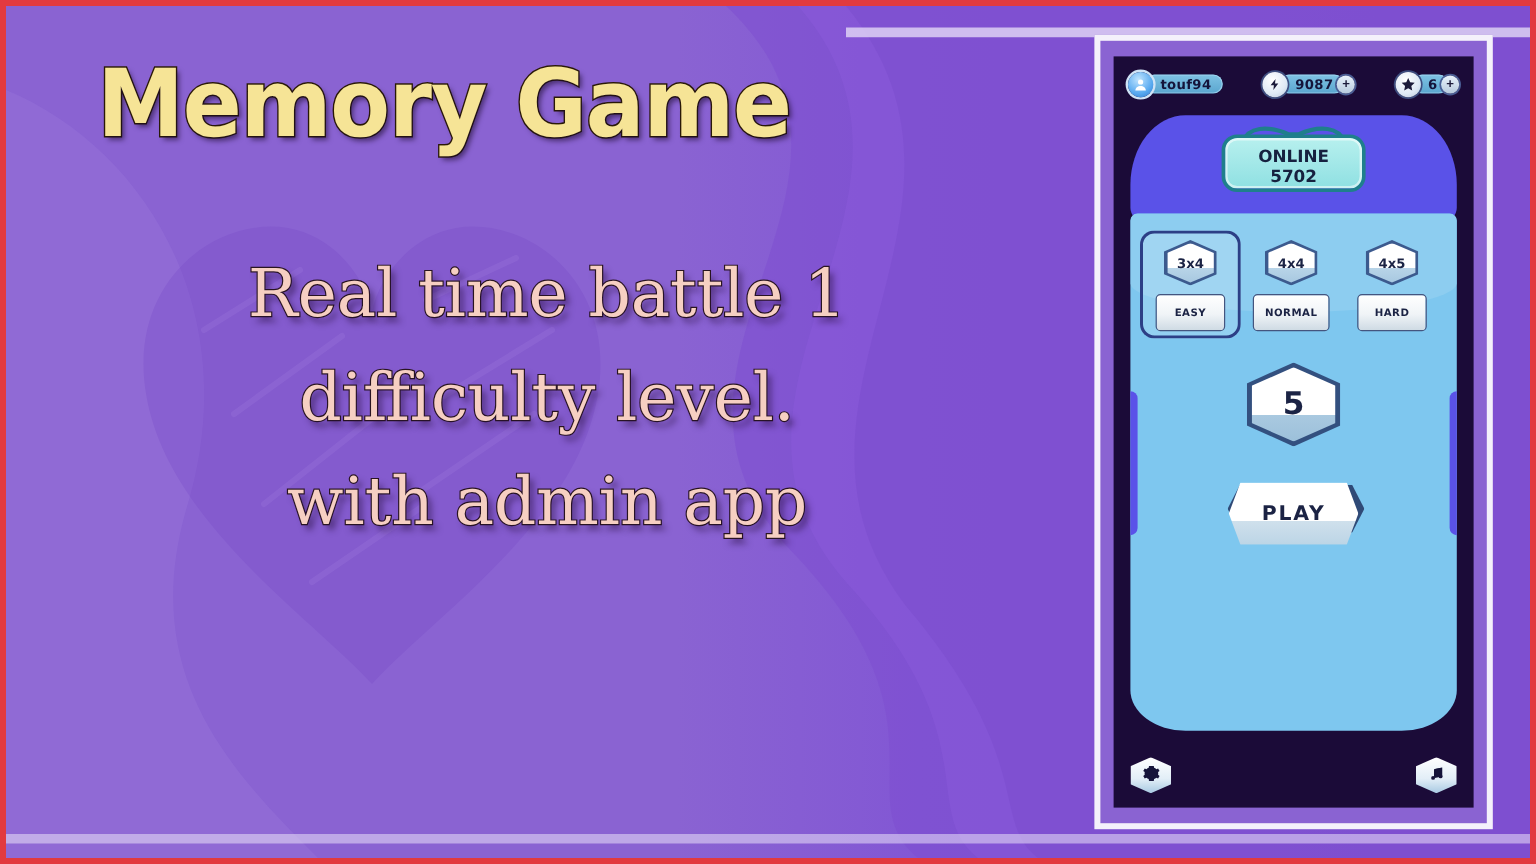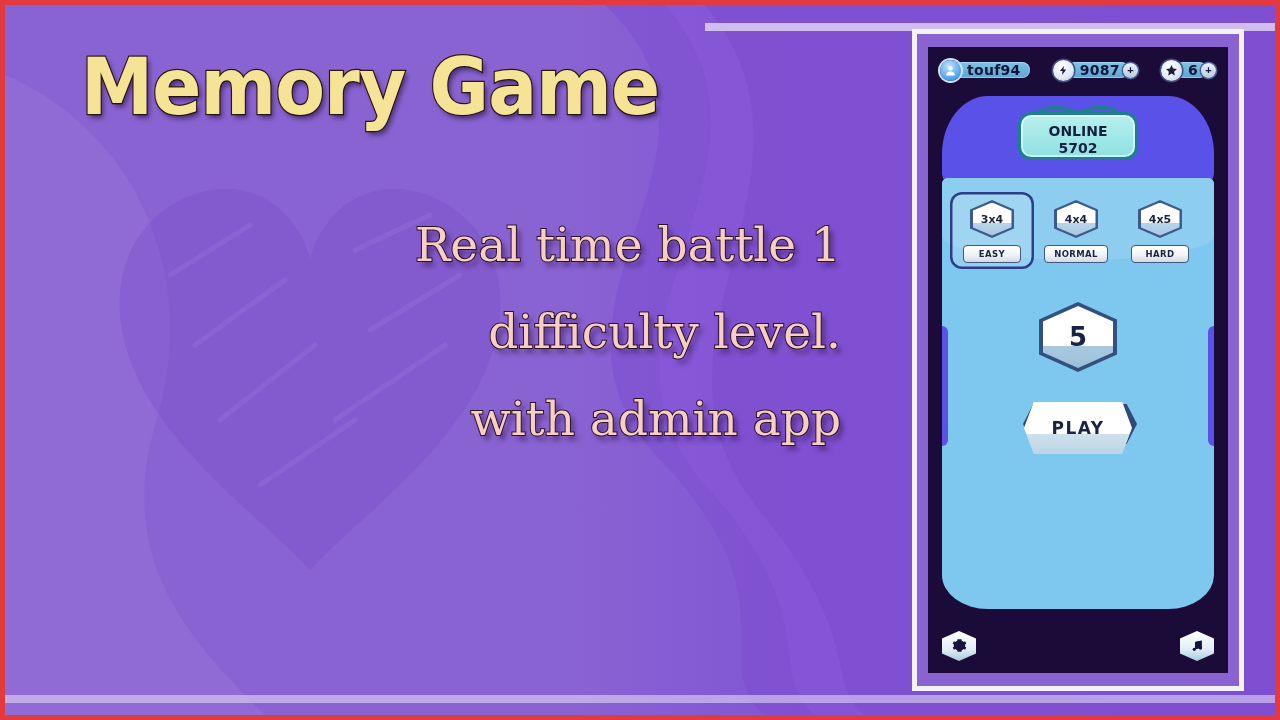--- a/index.html
+++ b/index.html
@@ -47,23 +47,23 @@
     -webkit-text-stroke:2.5px #2b1a07;
     paint-order:stroke fill;
     text-shadow:3px 4px 5px rgba(25,10,40,.55);
     white-space:nowrap;
   }
 
   
   #copy {
     position:absolute; left:66px; top:196px;
     width:770px;
-    text-align:right;
+    text-align:center;
     font-family:"DejaVu Serif", serif;
-    font-size:47px;
+    font-size:55px;
     line-height:87px;
     color:#f6cfc2;
     -webkit-text-stroke:2px #2a1522;
     paint-order:stroke fill;
     text-shadow:4px 5px 5px rgba(35,12,55,.5);
   }
   #copy .ln { display:block; white-space:nowrap; }
 
   
   #phone-frame {
@@ -99,21 +99,21 @@
     background:radial-gradient(circle at 42% 30%,#bfe4ff 0%,#56a8ef 62%,#2f72c8 100%);
     box-shadow:0 0 0 2px #cfe3f6;
   }
   .hud-pill {
     height:16px; margin-left:-7px;
     background:linear-gradient(180deg,#7fc3e4 0%,#5aa6cf 100%);
     border-radius:9px;
     padding:0 9px 0 13px;
     display:flex; align-items:center;
     font-family:"DejaVu Sans", sans-serif;
-    font-weight:bold; font-size:14px;
+    font-weight:bold; font-size:11px;
     color:#14143a; letter-spacing:.3px;
     box-shadow:inset 0 0 0 1px rgba(200,235,255,.5);
   }
   .hud-plus {
     width:15px; height:15px; border-radius:50%;
     background:linear-gradient(180deg,#e8f2fb,#b7cadd);
     margin-left:-6px; position:relative; z-index:2;
     display:flex; align-items:center; justify-content:center;
     font-size:11px; font-weight:bold; color:#1c1b3a; line-height:1;
     box-shadow:0 0 0 1.5px #4a5d94;
@@ -188,21 +188,21 @@
     clip-path:polygon(50% 0,100% 25%,100% 75%,50% 100%,0 75%,0 25%);
   }
   .hex:after {
     content:""; position:absolute; inset:2.5px;
     background:linear-gradient(180deg,#ffffff 0%,#ffffff 62%,#b8d4e8 62%,#a7c8e0 100%);
     clip-path:polygon(50% 0,100% 25%,100% 75%,50% 100%,0 75%,0 25%);
   }
   .hex span { position:relative; z-index:2; }
   .diff-label {
     margin-top:7px;
-    min-width:58px; height:18px; padding:0 9px;
+    min-width:58px; height:31px; padding:0 9px;
     background:linear-gradient(180deg,#ffffff 0%,#f0f4f7 55%,#cfdbe4 100%);
     border:1.5px solid #44557f;
     border-radius:4px;
     display:flex; align-items:center; justify-content:center;
     font-family:"DejaVu Sans", sans-serif;
     font-weight:bold; font-size:8.5px; letter-spacing:.4px;
     color:#1b2344;
   }
 
   

